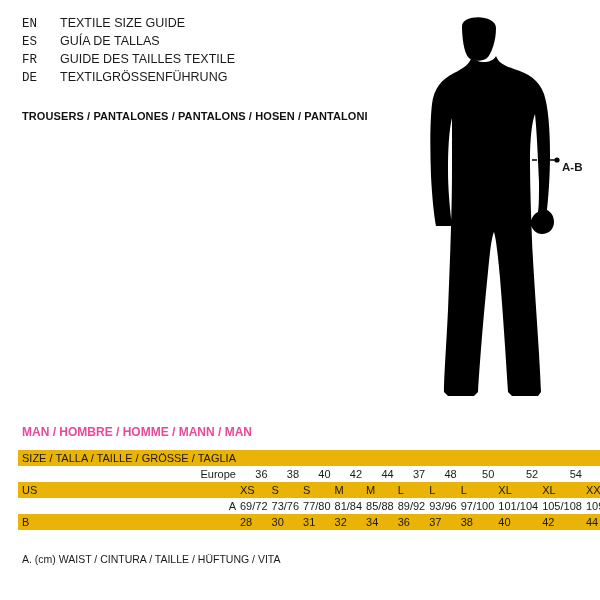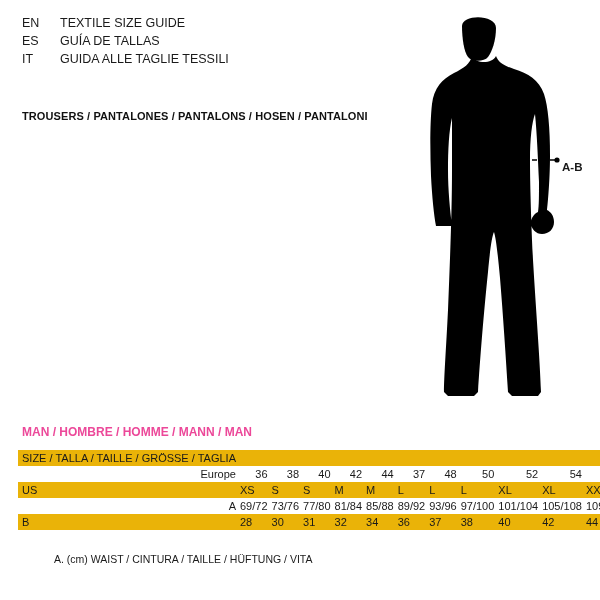--- a/index.html
+++ b/index.html
@@ -26,20 +26,21 @@
   .lang-row {
     display: flex;
     align-items: baseline;
     height: 18px;
     line-height: 18px;
   }
   .lang-code {
     width: 38px;
     font-size: 12.5px;
     color: #1a1a1a;
+    font-family: Liberation Mono, monospace;
   }
   .lang-text {
     font-size: 12.5px;
     color: #1a1a1a;
     white-space: nowrap;
     text-align: right;
   }
 
   .section-title {
     position: absolute;
@@ -112,41 +113,44 @@
   }
 
   
   .footnotes {
     position: absolute;
     top: 552px;
     left: 22px;
     font-size: 10.5px;
     line-height: 15px;
     color: #1a1a1a;
-    margin-left: 32px;
   }
   .footnotes div {
     white-space: nowrap;
   }
 </style>
 </head>
 <body>
 
 <div class="lang-block">
   <div class="lang-row">
     <span class="lang-code">EN</span>
     <span class="lang-text">TEXTILE SIZE GUIDE</span>
   </div>
   <div class="lang-row">
     <span class="lang-code">ES</span>
     <span class="lang-text">GUÍA DE TALLAS</span>
   </div>
   <div class="lang-row">
-    <span class="lang-code">IT</span>
-    <span class="lang-text">GUIDA ALLE TAGLIE TESSILI</span>
+    <span class="lang-code">FR</span>
+    <span class="lang-text">GUIDE DES TAILLES TEXTILE</span>
+  </div>
+  <div class="lang-row">
+    <span class="lang-code">DE</span>
+    <span class="lang-text">TEXTILGRÖSSENFÜHRUNG</span>
   </div>
 </div>
 
 <div class="section-title">TROUSERS / PANTALONES / PANTALONS / HOSEN / PANTALONI</div>
 
 <div class="figure-wrap">
   <svg width="200" height="400" viewBox="0 0 200 400">
 
     <path d="M62 16 C62 4, 96 4, 96 18 C96 30, 92 42, 88 47 C84 52, 72 52, 68 47 C64 42, 62 28, 62 16 Z" fill="#000"></path>
 

